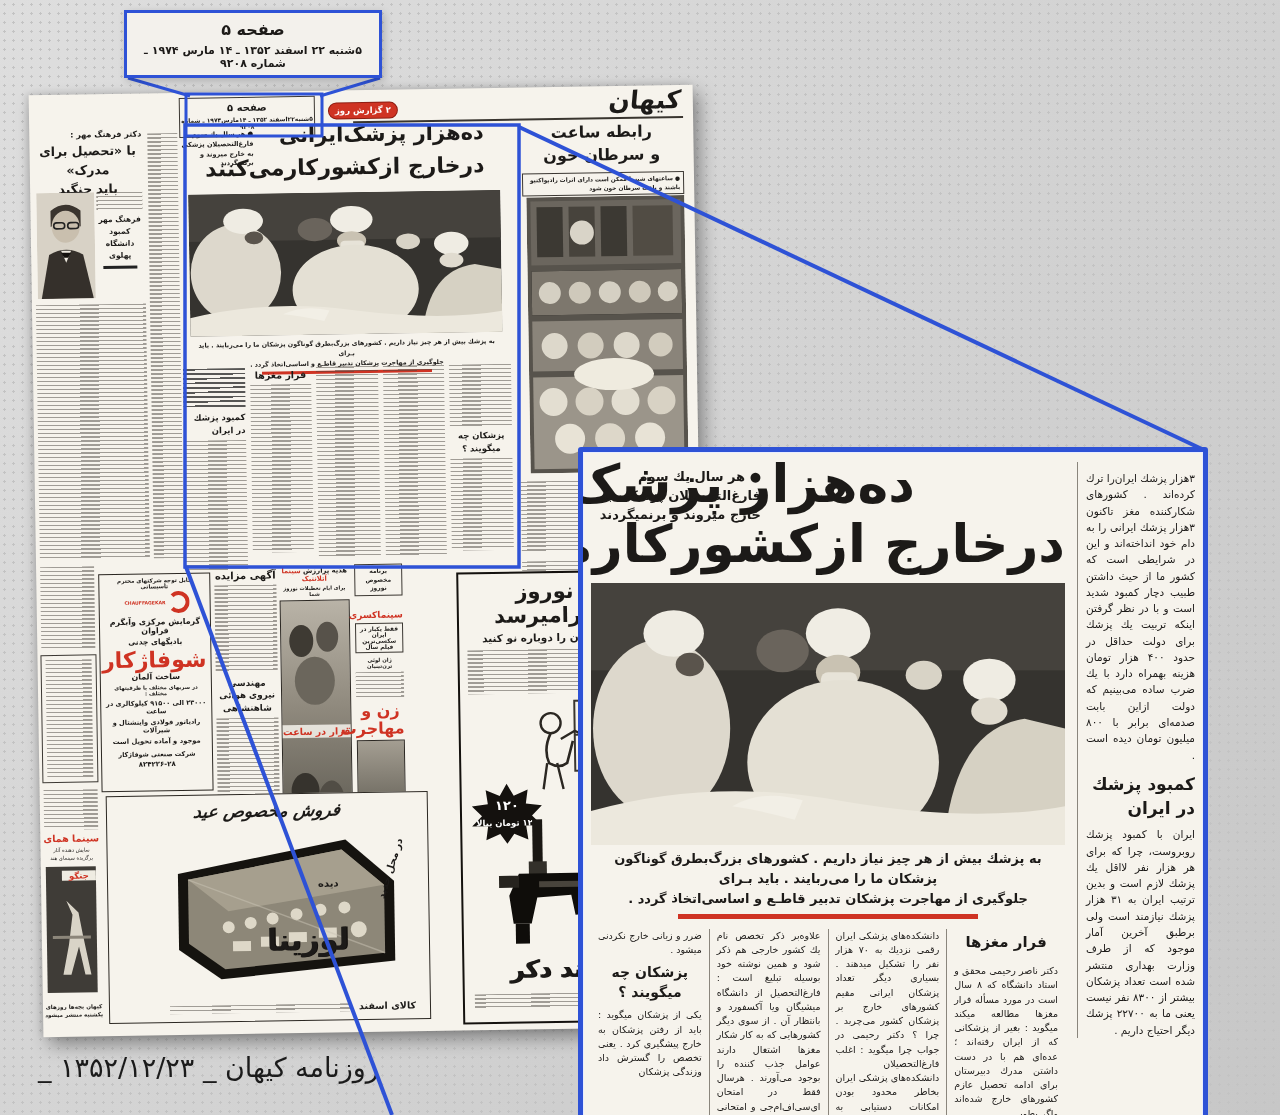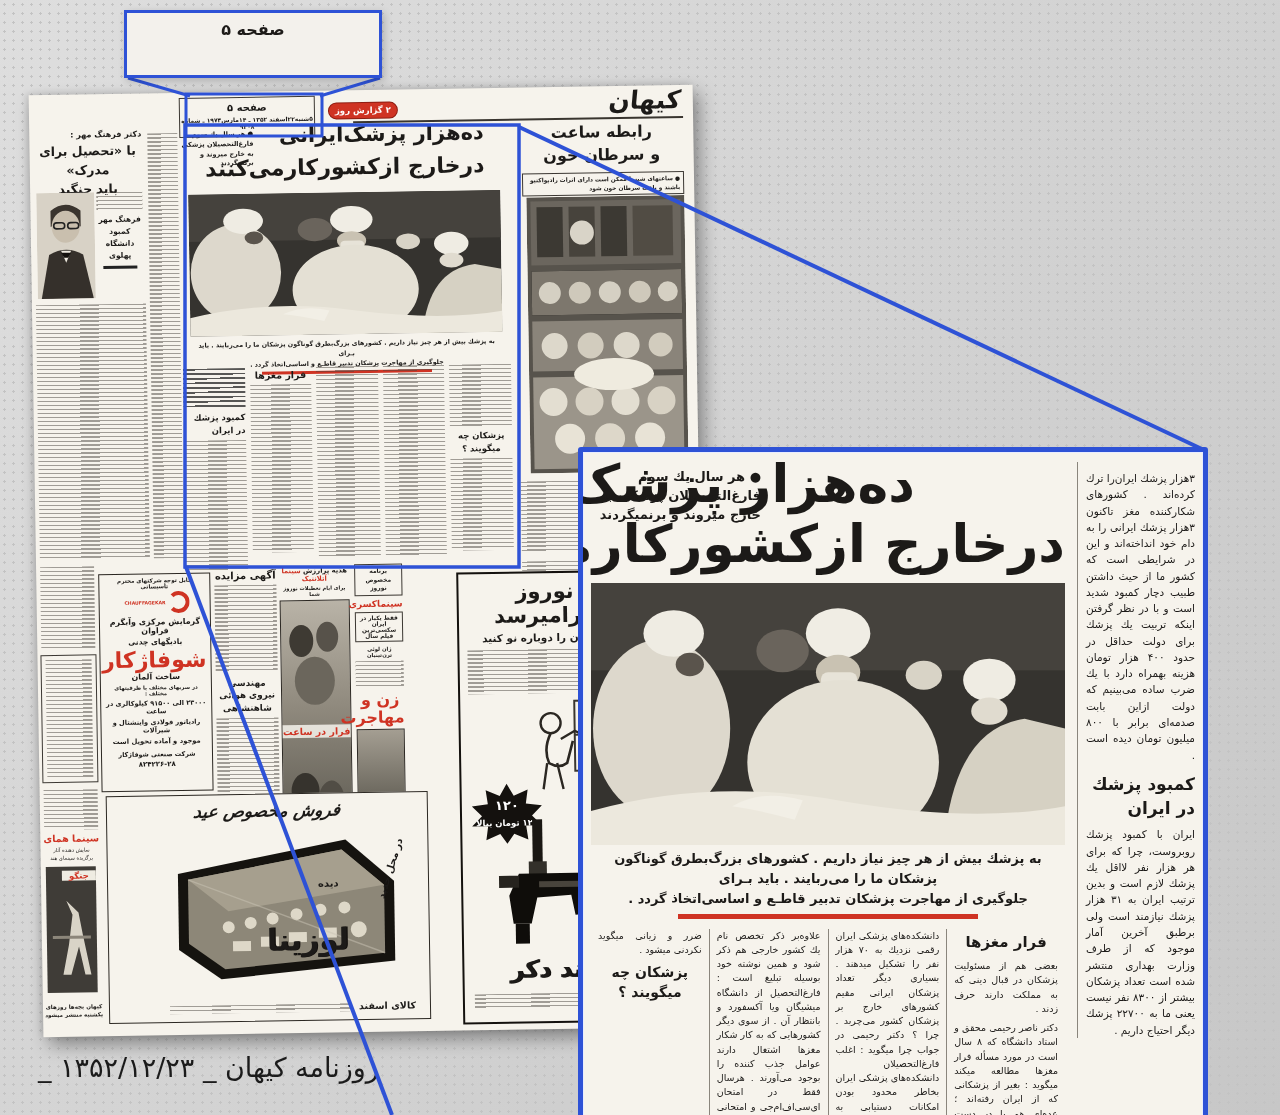--- a/index.html
+++ b/index.html
@@ -239,21 +239,21 @@
           <ellipse cx="22" cy="190" rx="14" ry="18" fill="#36332d"></ellipse>
             <ellipse cx="48" cy="200" rx="13" ry="20" fill="#514d45"></ellipse>
           <rect x="4" y="230" width="60" height="30" fill="#2e2b26"></rect>
         </svg>
         <div class="b red" style="position:absolute;left:0;right:0;top:124px;font-size:9.5px;background:rgba(246,243,236,.85);padding:1px 0">فرار در ساعت</div>
       </div>
     </div>
 
     <div class="abs" style="left:318px;top:474px;width:48px;text-align:center">
       <div class="box b" style="font-size:6px;padding:2px 1px;line-height:1.45">برنامه مخصوص نوروز</div>
-      <div class="b red" style="font-size:9px;margin-top:3px">سینماکسری</div>
+      <div class="b red" style="font-size:9px;margin-top:14px">سینماکسری</div>
       <div class="box" style="margin-top:3px;padding:2px 1px">
         <div class="b" style="font-size:5.8px">فقط یکبار در ایران</div>
         <div class="b" style="font-size:5.8px">سکسی‌ترین فیلم سال</div>
       </div>
       <div class="b" style="font-size:5.4px;margin-top:4px">ژان لوئی ترن‌تینیان</div>
       <div class="st" style="height:26px;margin-top:3px"></div>
       <div class="b red" style="font-size:16px;line-height:1.1;margin-top:4px">
         <div>زن و</div>
         <div>مهاجرت</div>
       </div>
@@ -328,20 +328,21 @@
     <rect x="186" y="94" width="136" height="42" fill="none" stroke="#2e52d6" stroke-width="3"></rect>
     <rect x="185" y="125" width="334" height="442" fill="none" stroke="#2e52d6" stroke-width="3.5"></rect>
     <line x1="519" y1="127" x2="1204" y2="450" stroke="#2e52d6" stroke-width="4"></line>
     <line x1="186" y1="567" x2="392" y2="1115" stroke="#2e52d6" stroke-width="4"></line>
     <line x1="128" y1="78" x2="190" y2="96" stroke="#2e52d6" stroke-width="3"></line>
     <line x1="380" y1="78" x2="320" y2="96" stroke="#2e52d6" stroke-width="3"></line>
   </svg>
 
   <div class="callout fa">
     <div class="pg">صفحه ۵</div>
+    <div class="dt">۵شنبه ۲۲ اسفند ۱۳۵۲ ـ ۱۴ مارس ۱۹۷۴ ـ شماره ۹۲۰۸</div>
   </div>
 
   <div class="panel fa">
     <div class="p-side">
       <div style="height:8px"></div>
       <div>۳هزار پزشك ایران‌را ترك کرده‌اند . کشورهای شکارکننده مغز تاکنون ۳هزار پزشك ایرانی را به دام خود انداخته‌اند و این در شرایطی است که کشور ما از حیث داشتن طبیب دچار کمبود شدید است و با در نظر گرفتن اینکه تربیت یك پزشك برای دولت حداقل در حدود ۴۰۰ هزار تومان هزینه بهمراه دارد با یك ضرب ساده می‌بینیم که دولت ازاین بابت صدمه‌ای برابر با ۸۰۰ میلیون تومان دیده است .</div>
       <h2>کمبود پزشك در ایران</h2>
       <div>ایران با کمبود پزشك روبروست، چرا که برای هر هزار نفر لااقل یك پزشك لازم است و بدین ترتیب ایران به ۳۱ هزار پزشك نیازمند است ولی برطبق آخرین آمار موجود که از طرف وزارت بهداری منتشر شده است تعداد پزشکان بیشتر از ۸۳۰۰ نفر نیست یعنی ما به ۲۲۷۰۰ پزشك دیگر احتیاج داریم .</div>
 
     </div>
@@ -371,32 +372,32 @@
         <path d="M140 230 q30 -18 70 -6 l-8 20 q-35 -10 -62 -14z" fill="#f2efe6"></path>
       </svg>
       <div class="p-cap">
         <div>به پزشك بیش از هر چیز نیاز داریم . کشورهای بزرگ‌بطرق گوناگون پزشکان ما را می‌ربایند . باید بـرای</div>
         <div>جلوگیری از مهاجرت پزشکان تدبیر قاطـع و اساسی‌اتخاذ گردد .</div>
       </div>
       <div class="redline"></div>
       <div class="p-cols">
         <div class="pc">
           <h3>فرار مغزها</h3>
-          <div>بعضی هم از مسئولیت پزشکان در قبال دینی که به مملکت دارند حرف زدند .</div>
           <div style="height:5px"></div>
           <div>دکتر ناصر رحیمی محقق و استاد دانشگاه که ۸ سال است در مورد مسأله فرار مغزها مطالعه میکند میگوید : بغیر از پزشکانی که از ایران رفته‌اند ؛ عده‌ای هم با در دست داشتن مدرك دبیرستان برای ادامه تحصیل عازم کشورهای خارج شده‌اند واگر بطور</div>
         </div>
         <div class="pc">
           <div>دانشکده‌های پزشکی ایران رقمی نزدیك به ۷۰ هزار نفر را تشکیل میدهند . بسیاری دیگر تعداد پزشکان ایرانی مقیم کشورهای خارج بر پزشکان کشور می‌چربد . چرا ؟ دکتر رحیمی در جواب چرا میگوید : اغلب فارغ‌التحصیلان دانشکده‌های پزشکی ایران بخاطر محدود بودن امکانات دستیابی به تحصیلات تخصصی و فقدان ارزش اجتماعی پزشك عمومی برای رفتن بخارج و گرفتن تخصص تمایلات شدیدی</div>
         </div>
         <div class="pc">
           <div>علاوه‌بر ذکر تخصص نام یك کشور خارجی هم ذکر شود و همین نوشته خود بوسیله تبلیغ است : فارغ‌التحصیل از دانشگاه میشیگان ویا آکسفورد و بانتظار آن . از سوی دیگر کشورهایی که به کار شکار مغزها اشتغال دارند عوامل جذب کننده را بوجود می‌آورند . هرسال فقط در امتحان ای‌سی‌اف‌ام‌جی و امتحانی که از پزشکان عازم به آمریکا به عمل می‌آید . ۵۰۰</div>
         </div>
         <div class="pc">
-          <div>ضرر و زیانی میگوید نکردنی میشود .</div>
+          <div>ضرر و زیانی خارج نکردنی میشود .</div>
           <h3 style="font-size:14px;line-height:1.4;margin-top:6px">پزشکان چه میگویند ؟</h3>
+          <div>یکی از پزشکان میگوید : باید از رفتن پزشکان به خارج پیشگیری کرد . یعنی تخصص را گسترش داد وزندگی پزشکان</div>
         </div>
       </div>
     </div>
   </div>
 
   <div class="footer-cap">روزنامه کیهان _ ۱۳۵۲/۱۲/۲۳ _</div>
 </div>
 
 </body></html>

